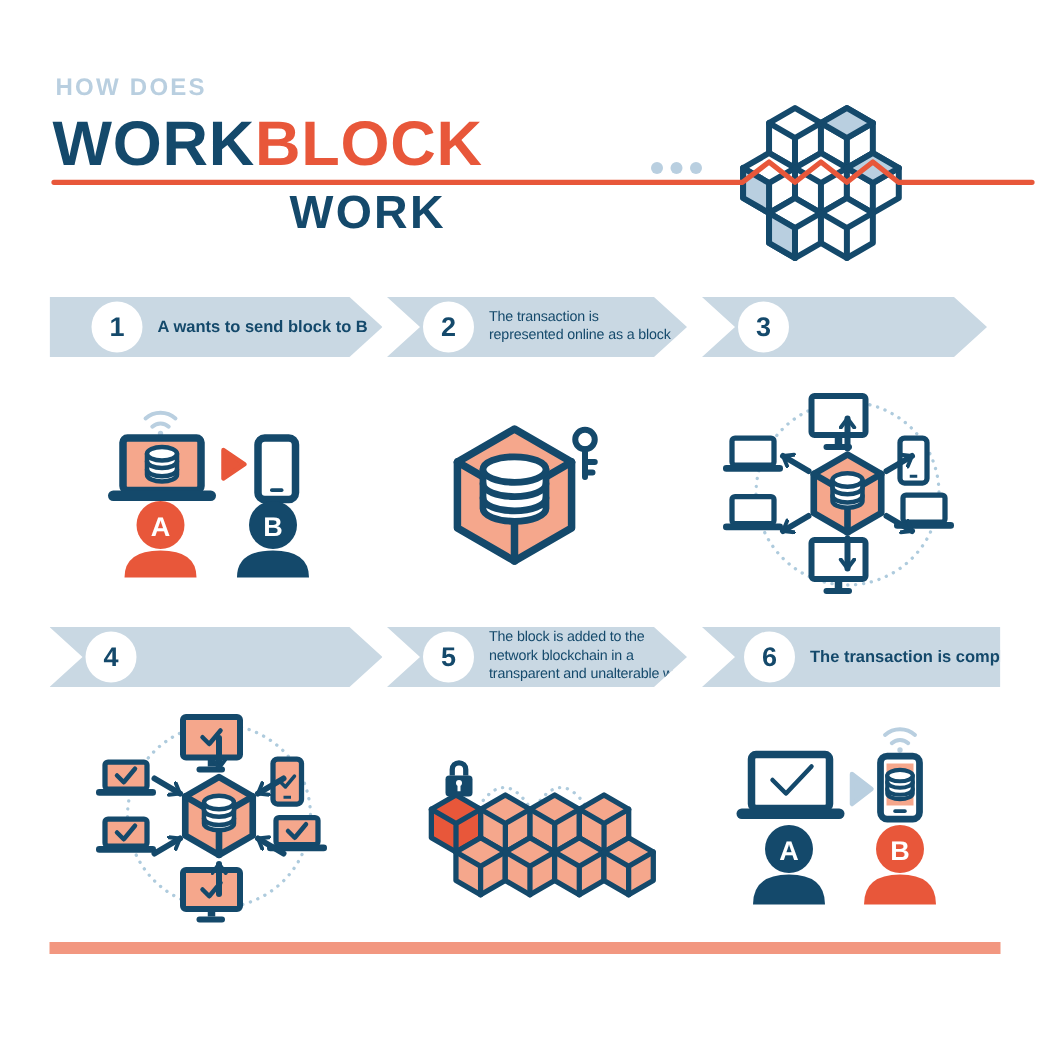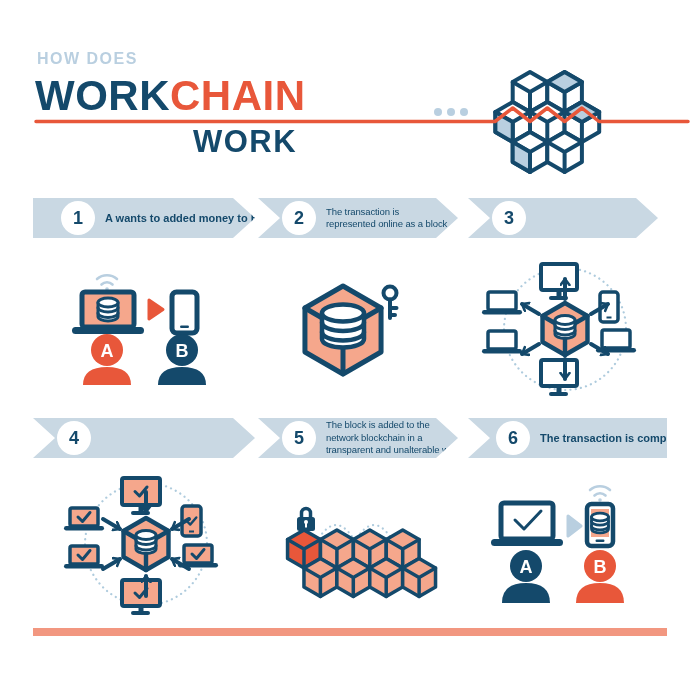--- a/index.html
+++ b/index.html
@@ -56,21 +56,21 @@
         <path d="M-17.3,-10 L0,0 L17.3,-10 M0,0 V20" fill="none"></path>
       </g>
       <polyline id="chk" points="-6,0 -1.5,4.5 6,-4.5" class="check"></polyline>
       <marker id="ah" markerUnits="userSpaceOnUse" markerWidth="14" markerHeight="14" refX="7" refY="5.5" orient="auto">
         <path d="M1,1 L7,5.5 L1,10" fill="none" stroke="#14496B" stroke-width="2.6" stroke-linecap="round" stroke-linejoin="round"></path>
       </marker>
     </defs>
   </svg>
 
   <div class="kicker">HOW DOES</div>
-  <div class="big"><span>WORK</span><span class="chain">CHAIN</span></div>
+  <div class="big"><span>WORK</span><span class="chain">BLOCK</span></div>
   <div class="work">WORK</div>
 
   <svg class="ill" style="left:0;top:55px" width="700" height="125" viewBox="0 0 700 125">
 
     <g>
       <circle cx="438" cy="57" r="4" class="flb"></circle>
         <circle cx="451" cy="57" r="4" class="flb"></circle>
         <circle cx="464" cy="57" r="4" class="flb"></circle>
     </g>
     <g class="icon" stroke-width="3">
@@ -84,21 +84,21 @@
       <polygon points="0,-20 17.3,-10 0,0 -17.3,-10" transform="translate(581.9,67)" class="flb"></polygon>
       <use href="#cube" transform="translate(530,97)"></use>
       <use href="#cube" transform="translate(564.6,97)"></use>
       <polygon points="-17.3,-10 0,0 0,20 -17.3,10" transform="translate(530,97)" class="flb"></polygon>
     </g>
     <polyline class="zig" points="36,66.5 495,66.5 512.7,53 530,66.5 547.3,53 564.6,66.5 581.9,53 599,66.5 688,66.5"></polyline>
   </svg>
 
   <div class="seg b-first" style="left:33px;top:198px;width:222px">
     <div class="num">1</div>
-    <div class="lbl bold">A wants to added money to B</div>
+    <div class="lbl bold">A wants to send block to B</div>
   </div>
   <div class="seg b-mid" style="left:258px;top:198px;width:200px">
     <div class="num">2</div>
     <div class="lbl">The transaction is
 represented online as a block</div>
   </div>
   <div class="seg b-mid" style="left:468px;top:198px;width:190px">
     <div class="num">3</div>
   </div>
 

